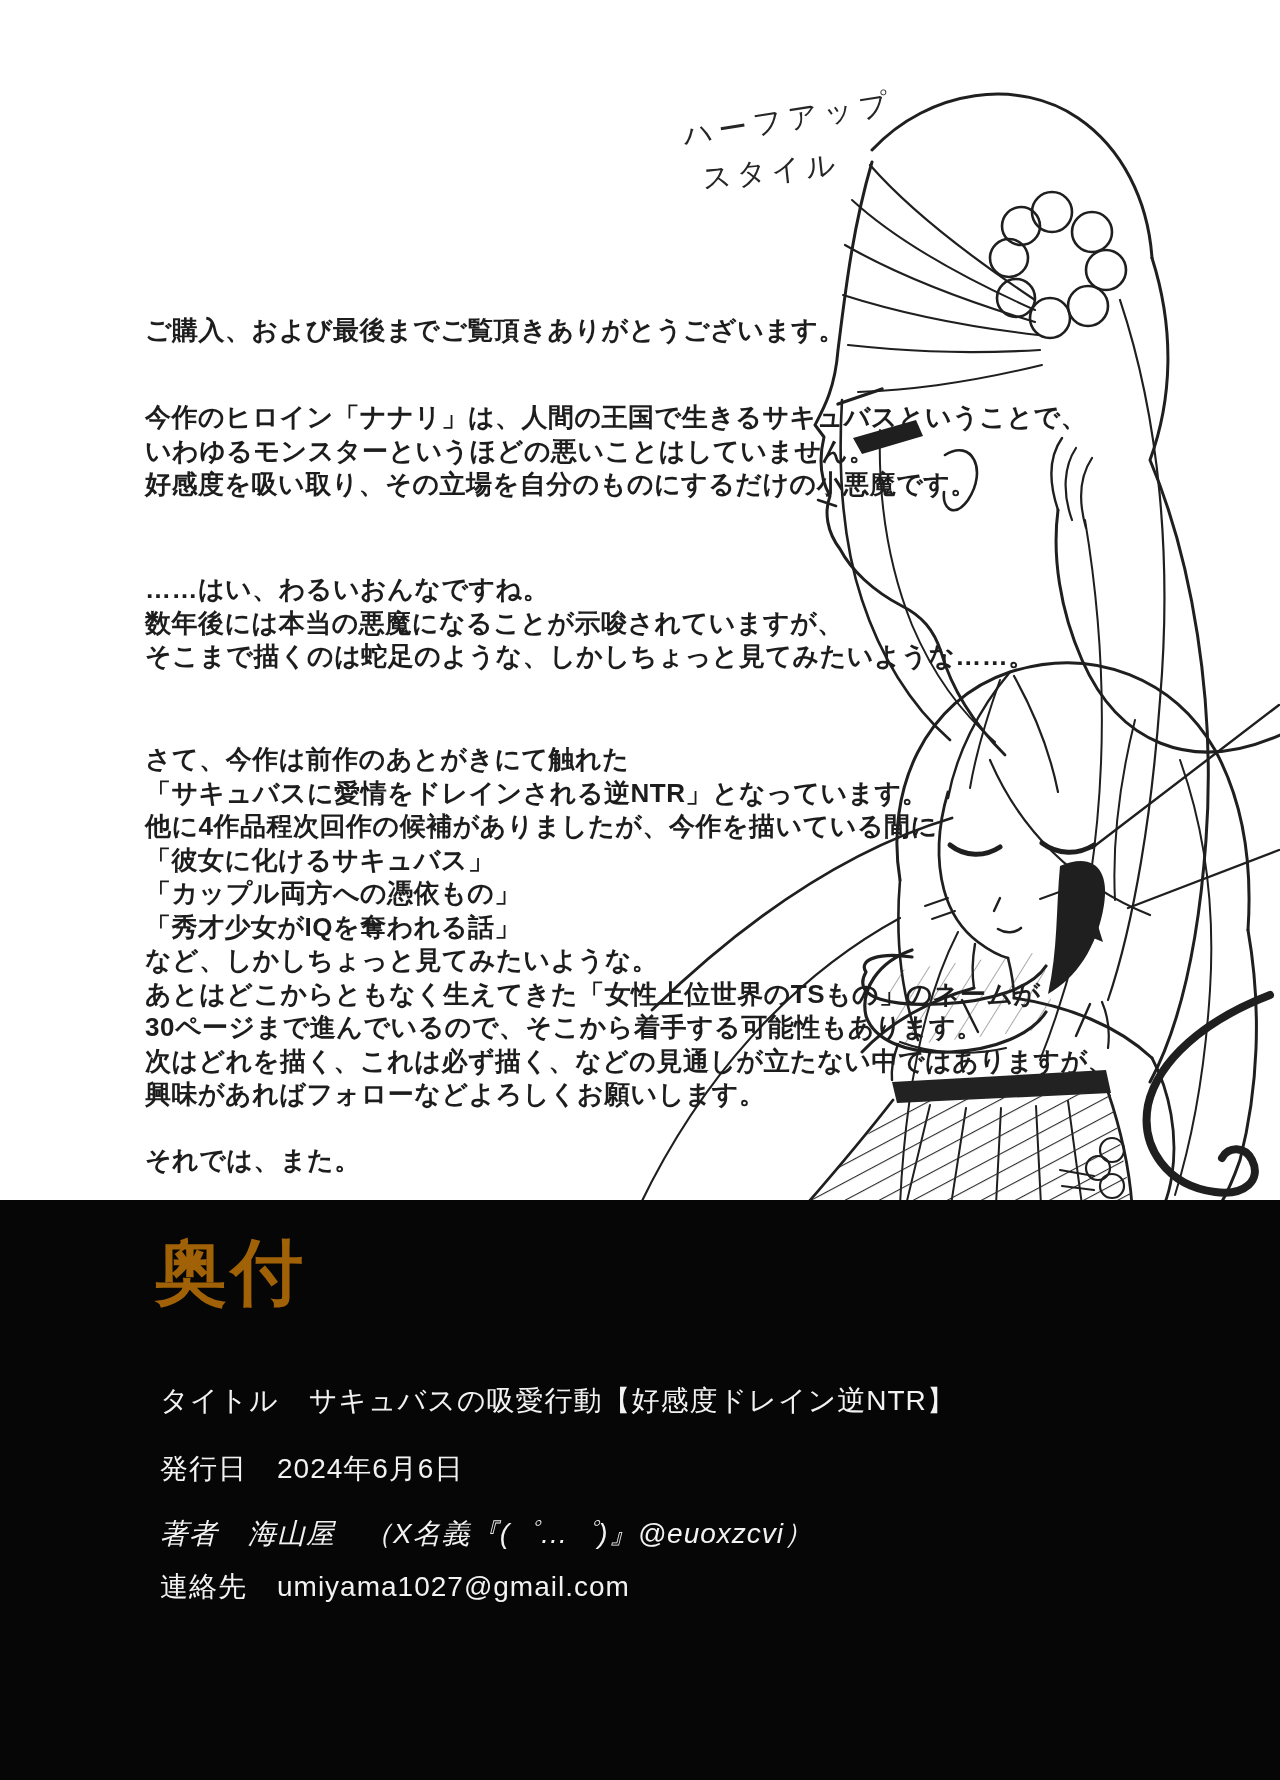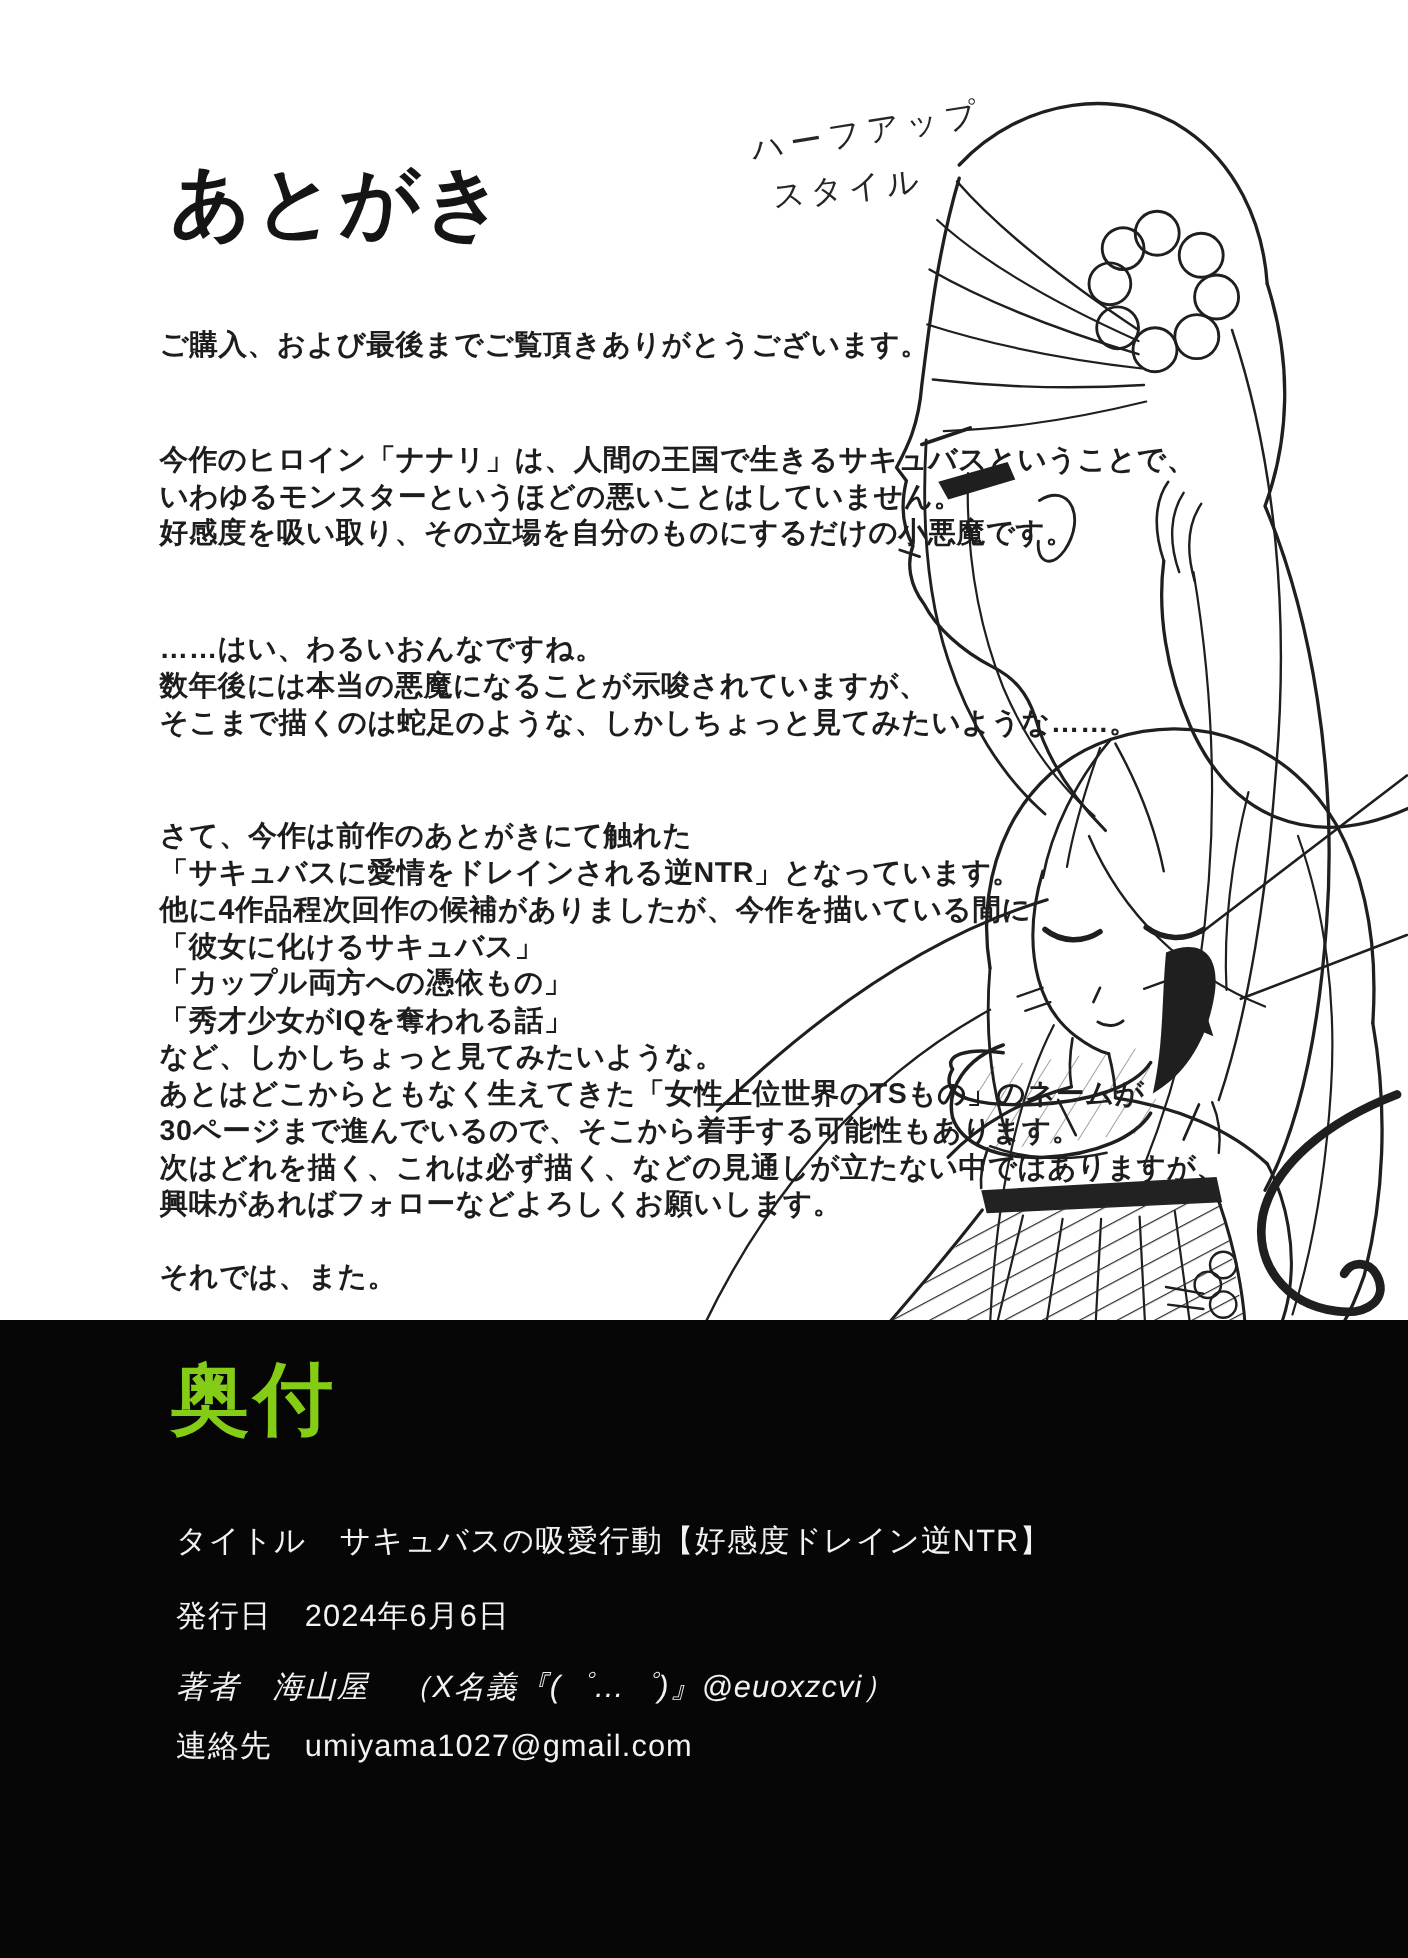--- a/index.html
+++ b/index.html
@@ -15,21 +15,21 @@
   .afterword-title{
     position:absolute;left:155px;top:148px;
     font-size:72px;font-weight:900;line-height:1;
     letter-spacing:3px;color:#151515;
   }
   .body-par{
     position:absolute;left:145px;width:900px;
     font-size:26px;line-height:33.5px;font-weight:600;
     letter-spacing:0.5px;color:#1d1d1d;
   }
-  .par-1{top:297px;}
+  .par-1{top:314px;}
   .par-2{top:401px;}
   .par-3{top:573px;}
   .par-4{top:743px;}
   .par-5{top:1144px;}
   .text-line{white-space:nowrap;}
   .hand-note{
     position:absolute;
     font-size:29px;font-weight:500;color:#262626;
     white-space:nowrap;
   }
@@ -39,40 +39,39 @@
     position:absolute;left:0;top:0;width:1280px;height:1205px;
     pointer-events:none;
   }
   .colophon{
     position:absolute;left:0;top:1200px;width:1280px;height:580px;
     background:#060606;color:#f4f4f4;
   }
   .colophon-title{
     position:absolute;left:155px;top:36px;
     font-size:72px;font-weight:900;line-height:1;
-    letter-spacing:4px;color:#84cc16;
+    letter-spacing:4px;color:#a16207;
   }
   .colophon-row{
     position:absolute;left:160px;
     display:flex;align-items:baseline;
     font-size:28px;font-weight:500;letter-spacing:1px;
     white-space:nowrap;color:#f2f2f2;
   }
   .row-0{top:182px;text-align:right;}
   .row-1{top:250px;}
   .row-2{top:315px;font-style:italic;}
   .row-3{top:368px;}
   .colophon-label{margin-right:30px;}
 </style>
 </head>
 <body>
 
 <div class="page">
 
-  <div class="afterword-title">あとがき</div>
 
   <div class="body-par par-1">
     <div class="text-line">ご購入、および最後までご覧頂きありがとうございます。</div>
   </div>
 
   <div class="body-par par-2">
     <div class="text-line">今作のヒロイン「ナナリ」は、人間の王国で生きるサキュバスということで、</div>
     <div class="text-line">いわゆるモンスターというほどの悪いことはしていません。</div>
     <div class="text-line">好感度を吸い取り、その立場を自分のものにするだけの小悪魔です。</div>
   </div>

